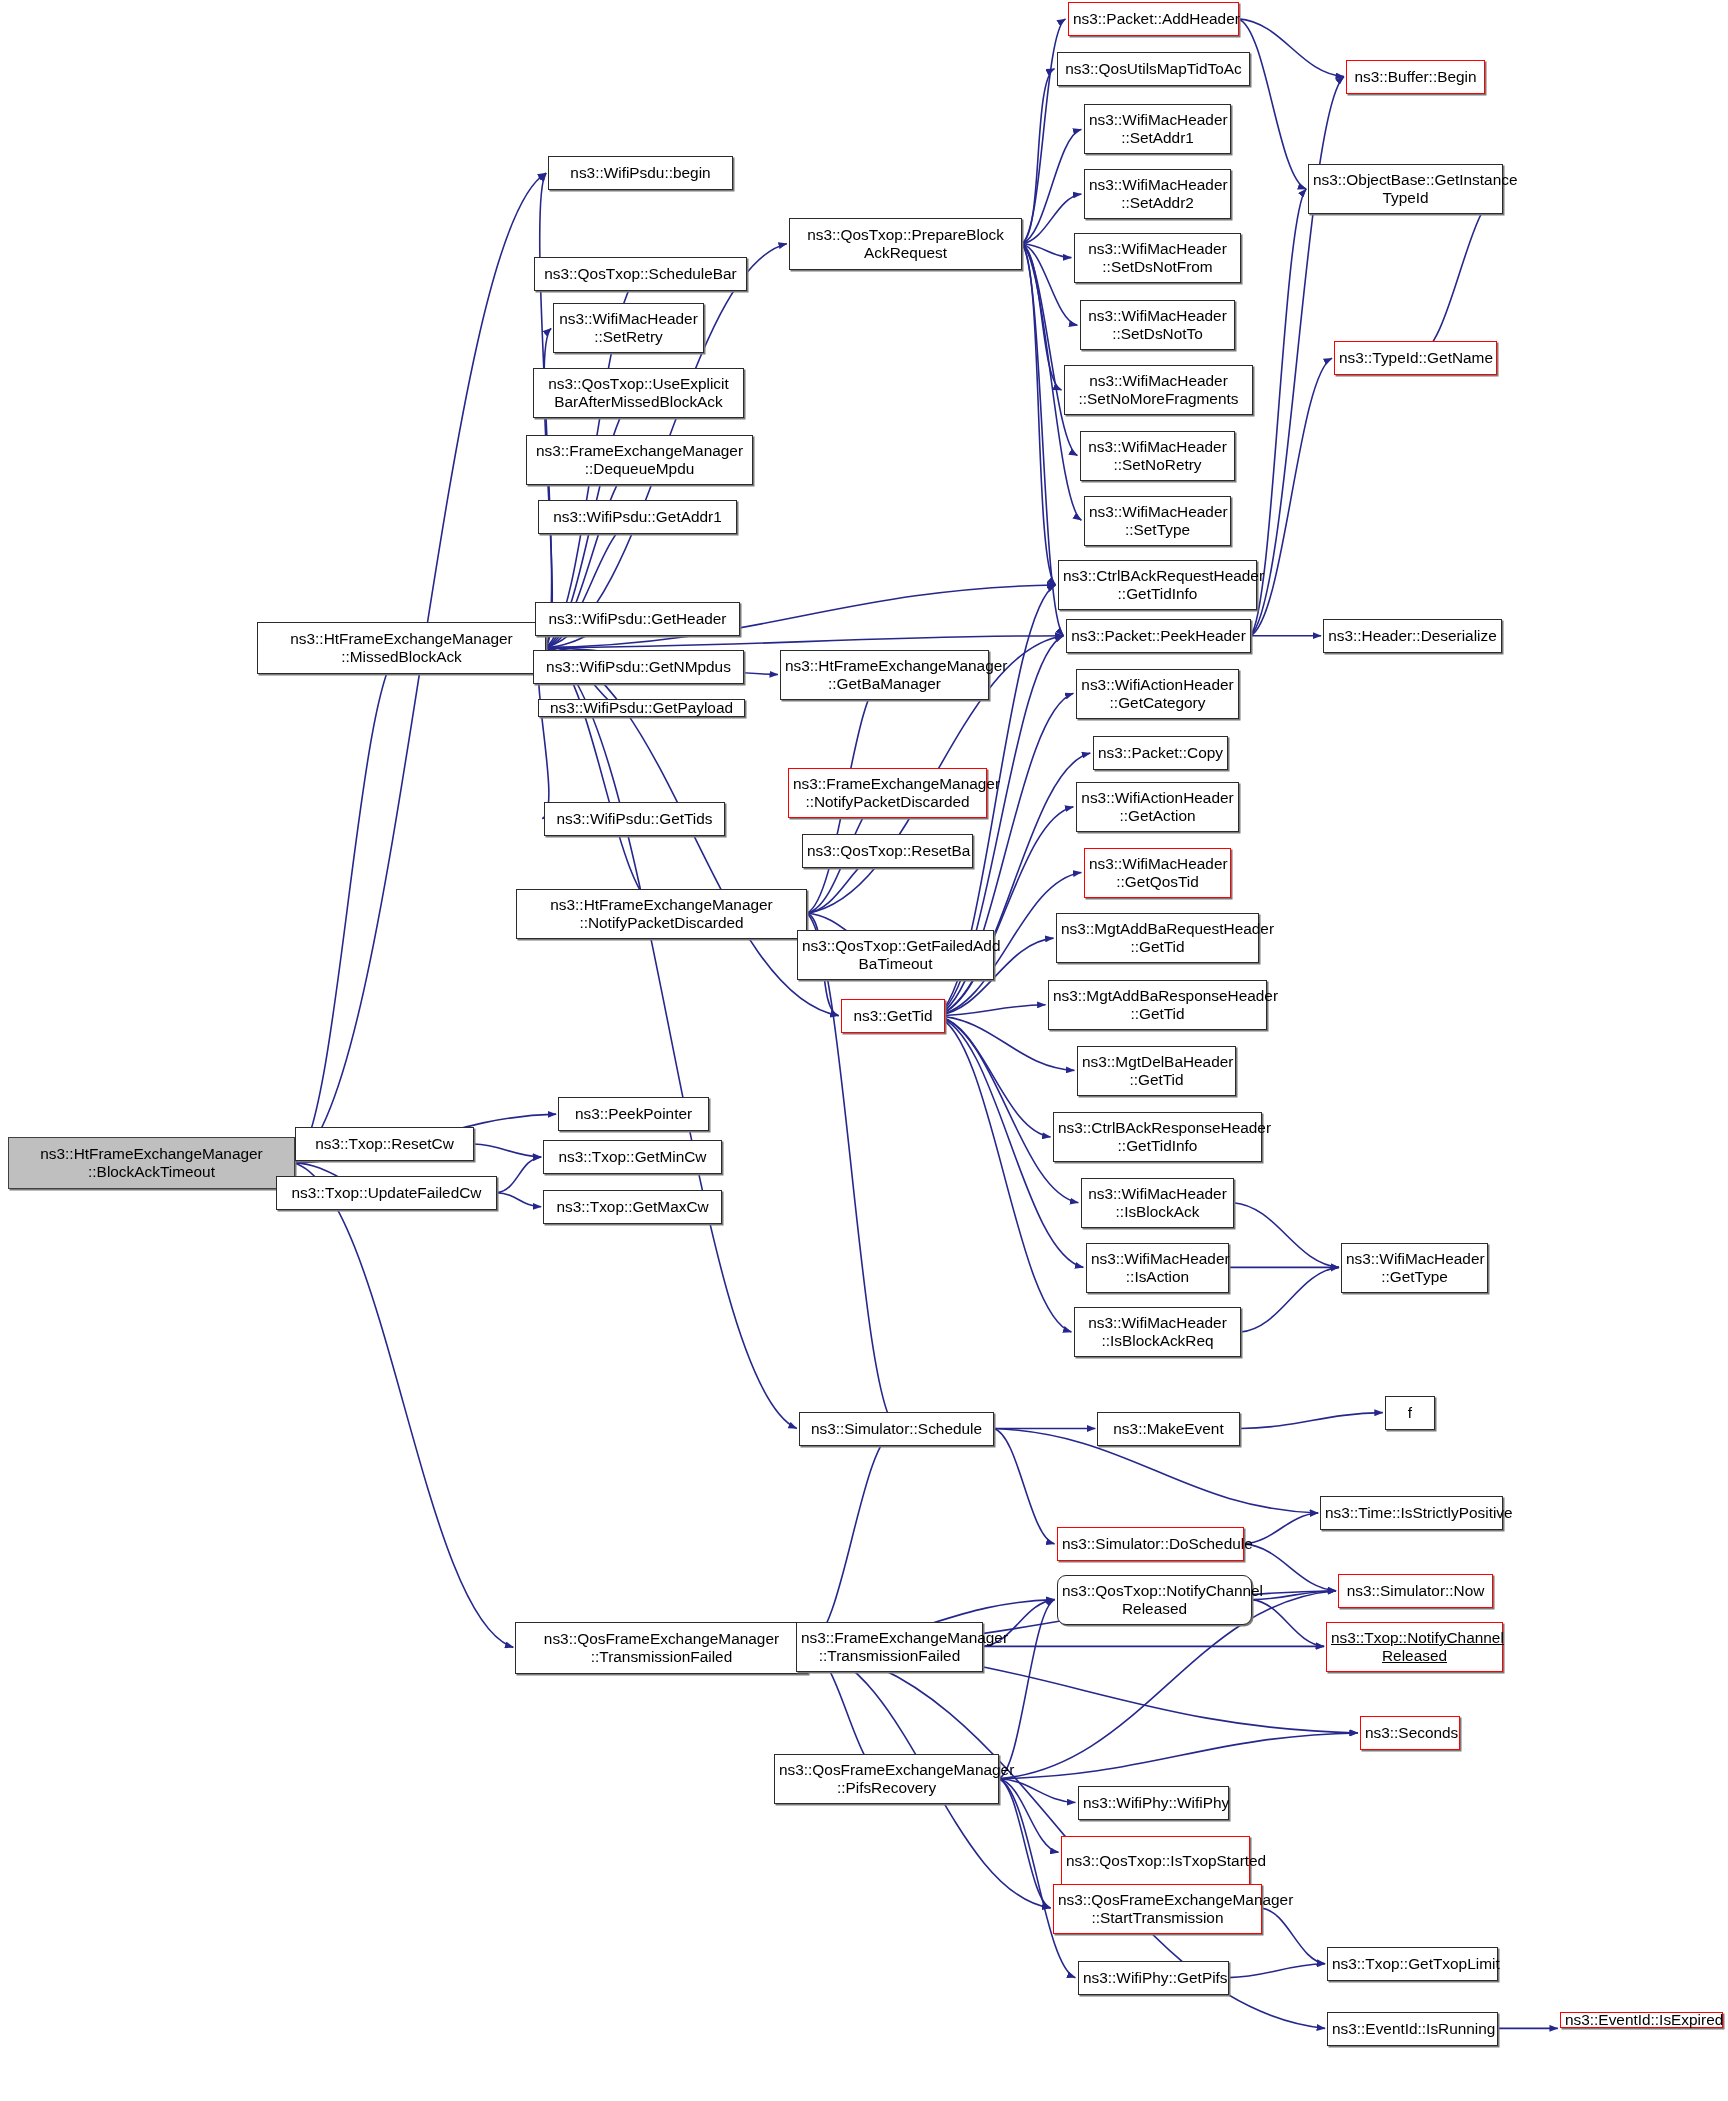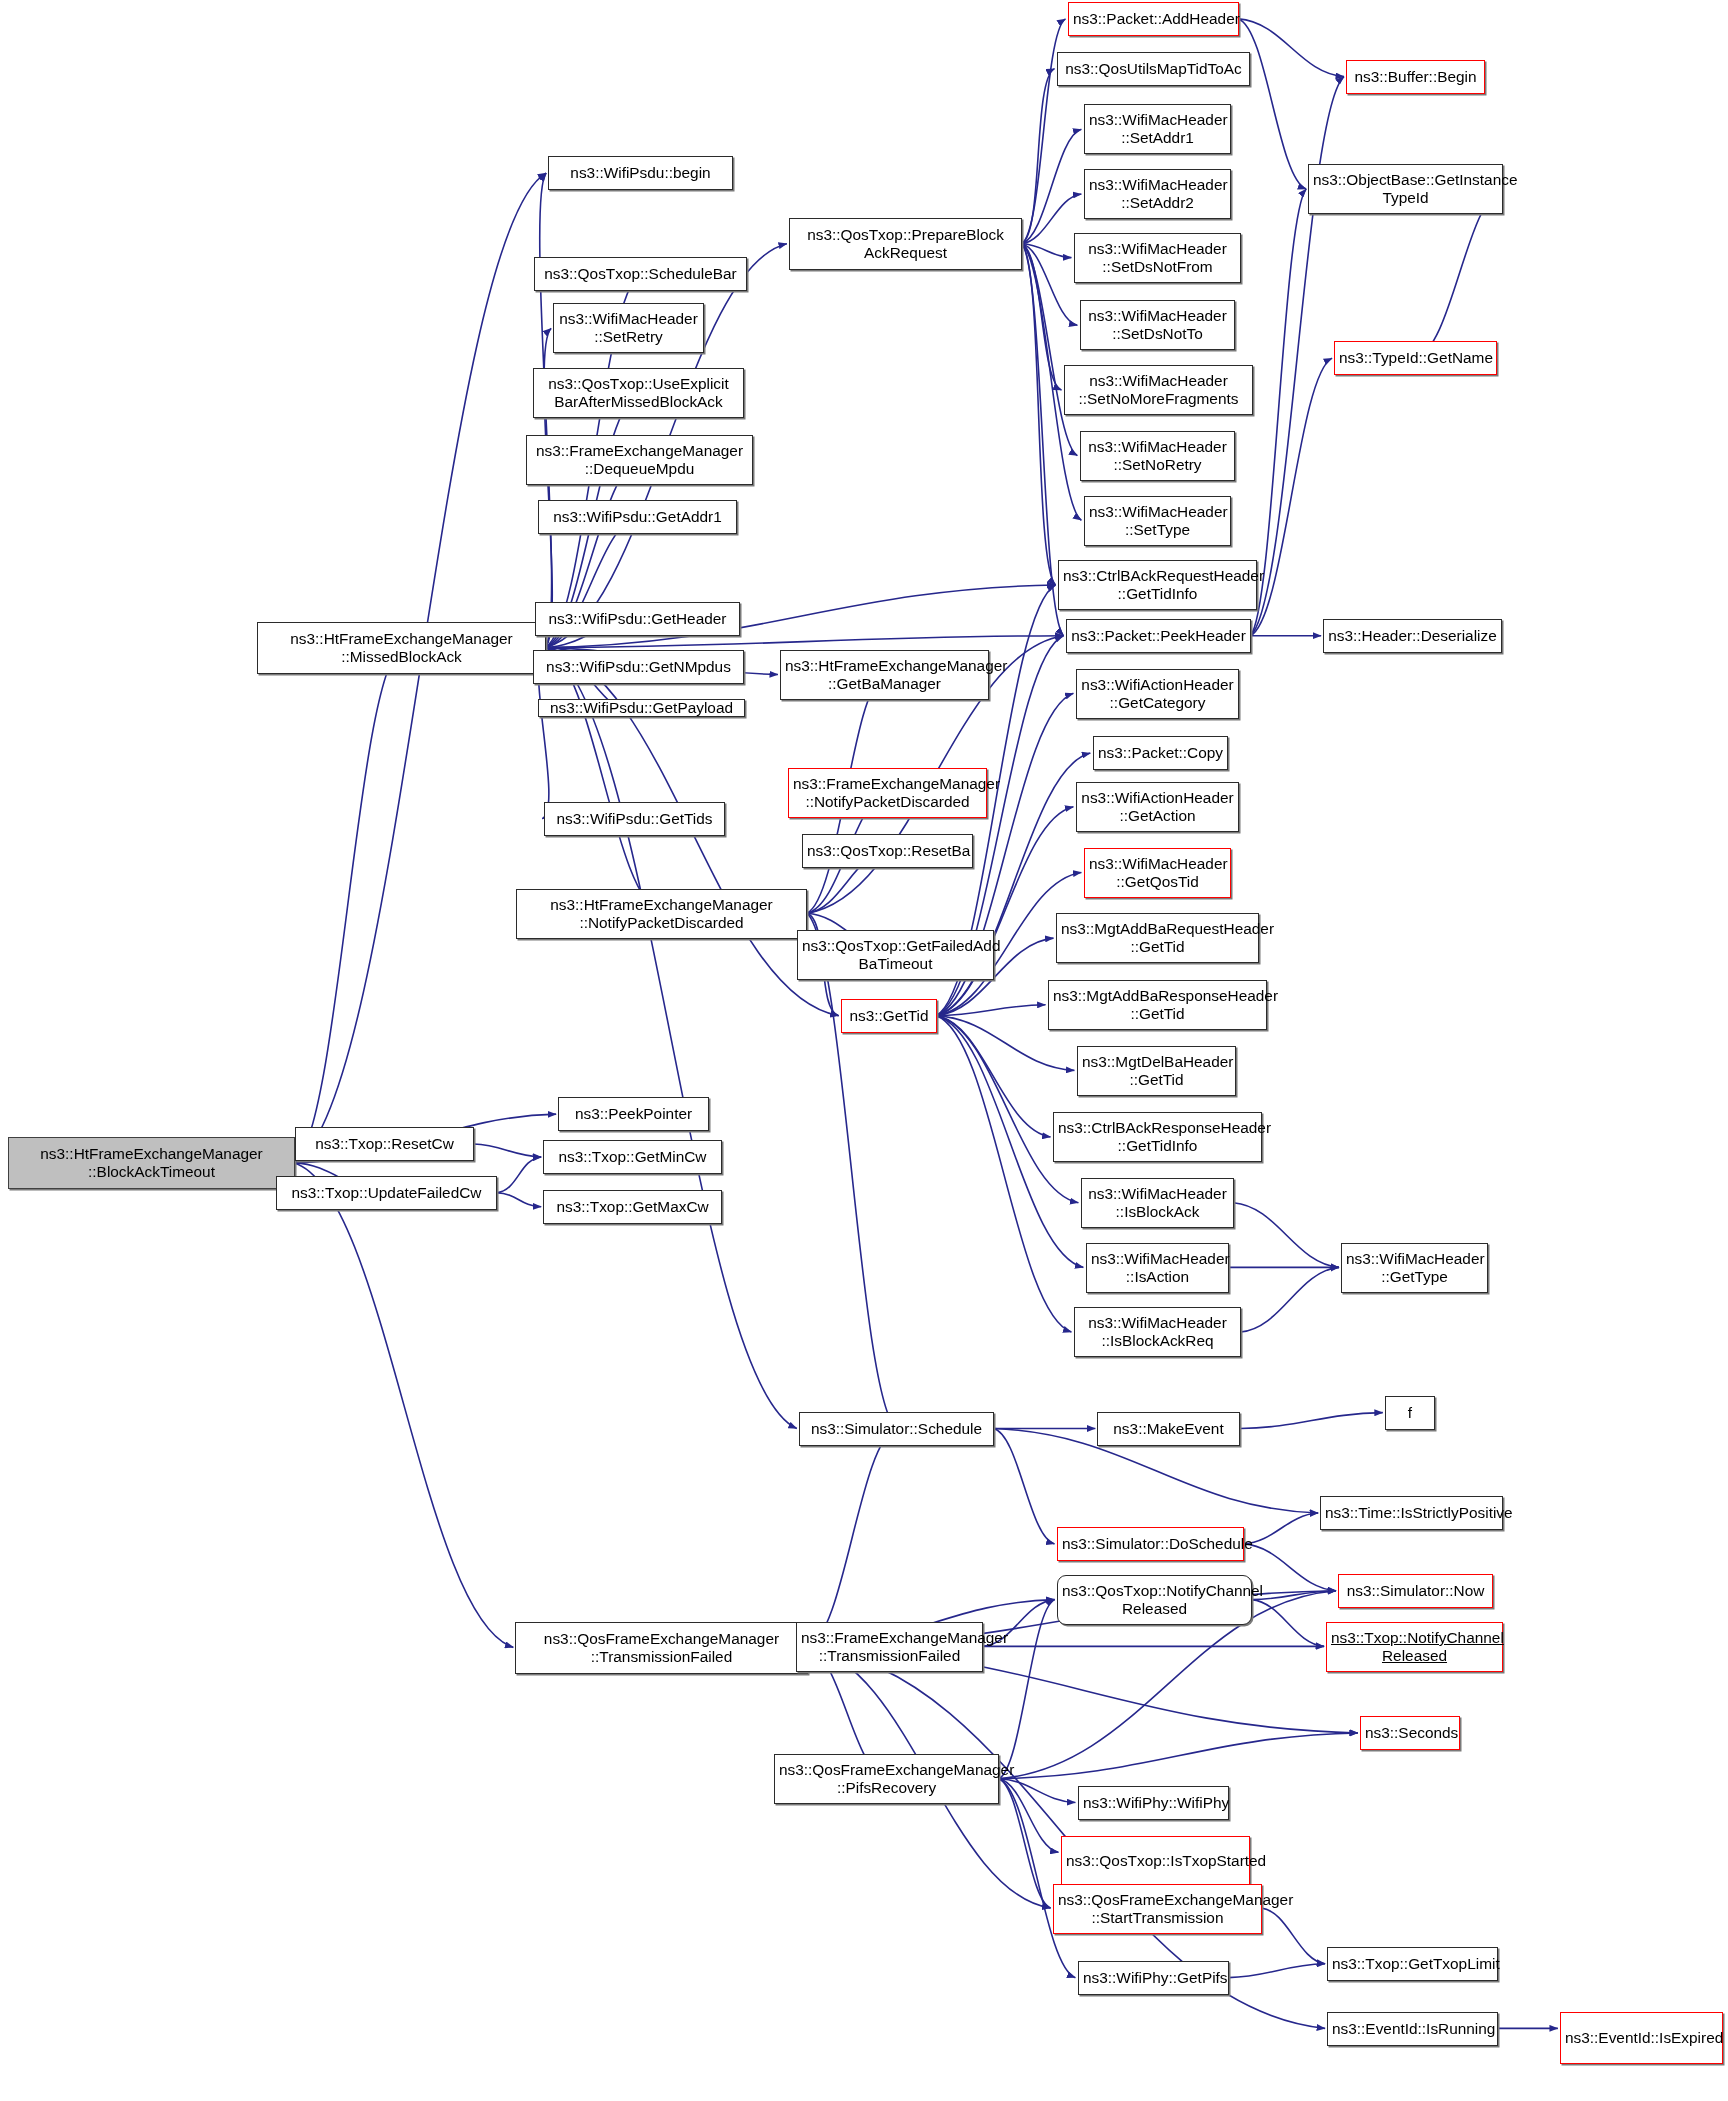--- a/index.html
+++ b/index.html
@@ -176,21 +176,21 @@
       <div class="node" style="left: 543px; top: 1190px; width: 179px; height: 34px;"><span>ns3::Txop::GetMaxCw</span></div>
       <div class="node" style="left: 789px; top: 218px; width: 233px; height: 52px;"><span>ns3::QosTxop::PrepareBlock
 AckRequest</span></div>
       <div class="node" style="left: 780px; top: 650px; width: 209px; height: 50px;"><span>ns3::HtFrameExchangeManager
 ::GetBaManager</span></div>
       <div class="node red" style="left: 788px; top: 768px; width: 199px; height: 50px;"><span>ns3::FrameExchangeManager
 ::NotifyPacketDiscarded</span></div>
       <div class="node" style="left: 802px; top: 834px; width: 171px; height: 34px;"><span>ns3::QosTxop::ResetBa</span></div>
       <div class="node" style="left: 797px; top: 930px; width: 197px; height: 50px;"><span>ns3::QosTxop::GetFailedAdd
 BaTimeout</span></div>
-      <div class="node red" style="left: 841px; top: 999px; width: 96px; height: 34px;"><span>ns3::GetTid</span></div>
+      <div class="node red" style="left: 841px; top: 999px; width: 104px; height: 34px;"><span>ns3::GetTid</span></div>
       <div class="node" style="left: 799px; top: 1412px; width: 195px; height: 34px;"><span>ns3::Simulator::Schedule</span></div>
       <div class="node" style="left: 774px; top: 1754px; width: 225px; height: 50px;"><span>ns3::QosFrameExchangeManager
 ::PifsRecovery</span></div>
       <div class="node" style="left: 796px; top: 1622px; width: 187px; height: 50px;"><span>ns3::FrameExchangeManager
 ::TransmissionFailed</span></div>
       <div class="node red" style="left: 1068px; top: 2px; width: 171px; height: 34px;"><span>ns3::Packet::AddHeader</span></div>
       <div class="node" style="left: 1057px; top: 52px; width: 193px; height: 34px;"><span>ns3::QosUtilsMapTidToAc</span></div>
       <div class="node" style="left: 1084px; top: 104px; width: 147px; height: 50px;"><span>ns3::WifiMacHeader
 ::SetAddr1</span></div>
       <div class="node" style="left: 1084px; top: 169px; width: 147px; height: 50px;"><span>ns3::WifiMacHeader
@@ -246,16 +246,16 @@
       <div class="node red" style="left: 1326px; top: 1622px; width: 177px; height: 50px; text-decoration: underline;"><span>ns3::Txop::NotifyChannel
 Released</span></div>
       <div class="node red" style="left: 1360px; top: 1716px; width: 100px; height: 34px;"><span>ns3::Seconds</span></div>
       <div class="node" style="left: 1078px; top: 1786px; width: 151px; height: 34px;"><span>ns3::WifiPhy::WifiPhy</span></div>
       <div class="node red" style="left: 1061px; top: 1836px; width: 189px; height: 50px;"><span>ns3::QosTxop::IsTxopStarted</span></div>
       <div class="node red" style="left: 1053px; top: 1884px; width: 209px; height: 50px;"><span>ns3::QosFrameExchangeManager
 ::StartTransmission</span></div>
       <div class="node" style="left: 1078px; top: 1961px; width: 151px; height: 34px;"><span>ns3::WifiPhy::GetPifs</span></div>
       <div class="node" style="left: 1327px; top: 1947px; width: 171px; height: 34px;"><span>ns3::Txop::GetTxopLimit</span></div>
       <div class="node" style="left: 1327px; top: 2012px; width: 171px; height: 34px;"><span>ns3::EventId::IsRunning</span></div>
-      <div class="node red" style="left: 1560px; top: 2012px; width: 163px; height: 52px;"><span>ns3::EventId::IsExpired</span></div>
+      <div class="node red" style="left: 1560px; top: 2012px; width: 163px; height: 16px;"><span>ns3::EventId::IsExpired</span></div>
     </div>
 </div>
 
 
 </body></html>

